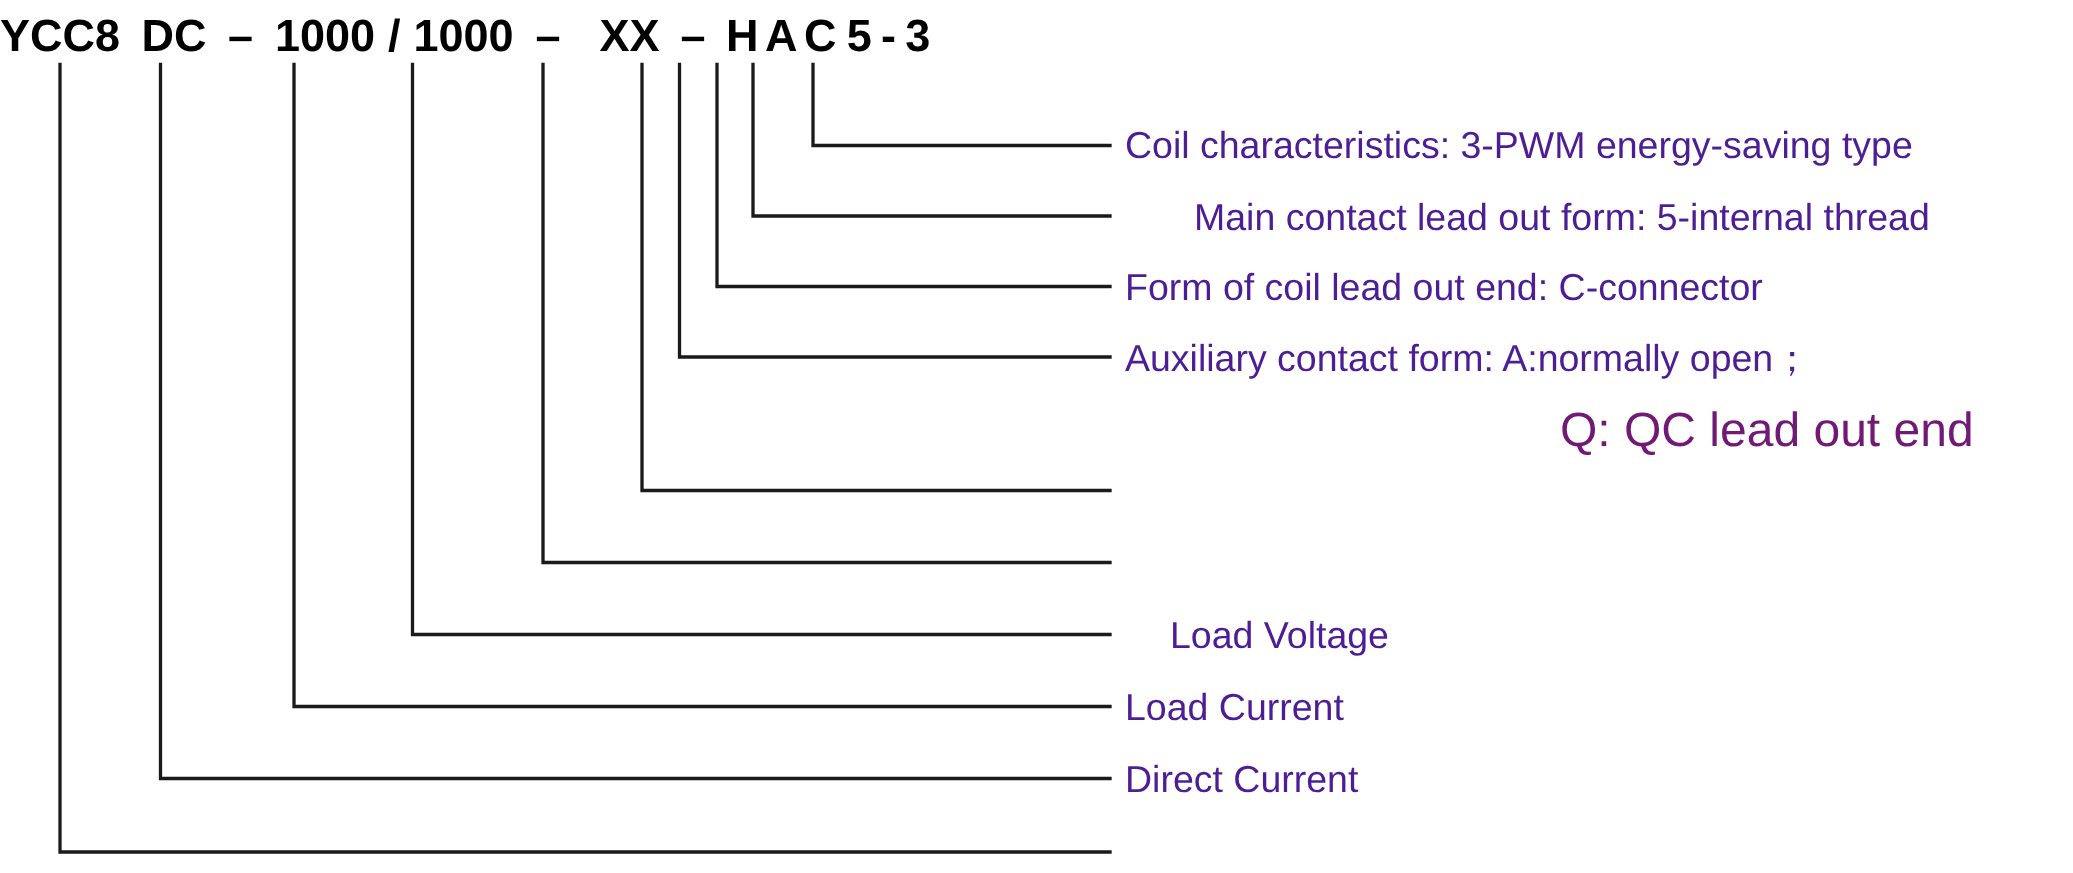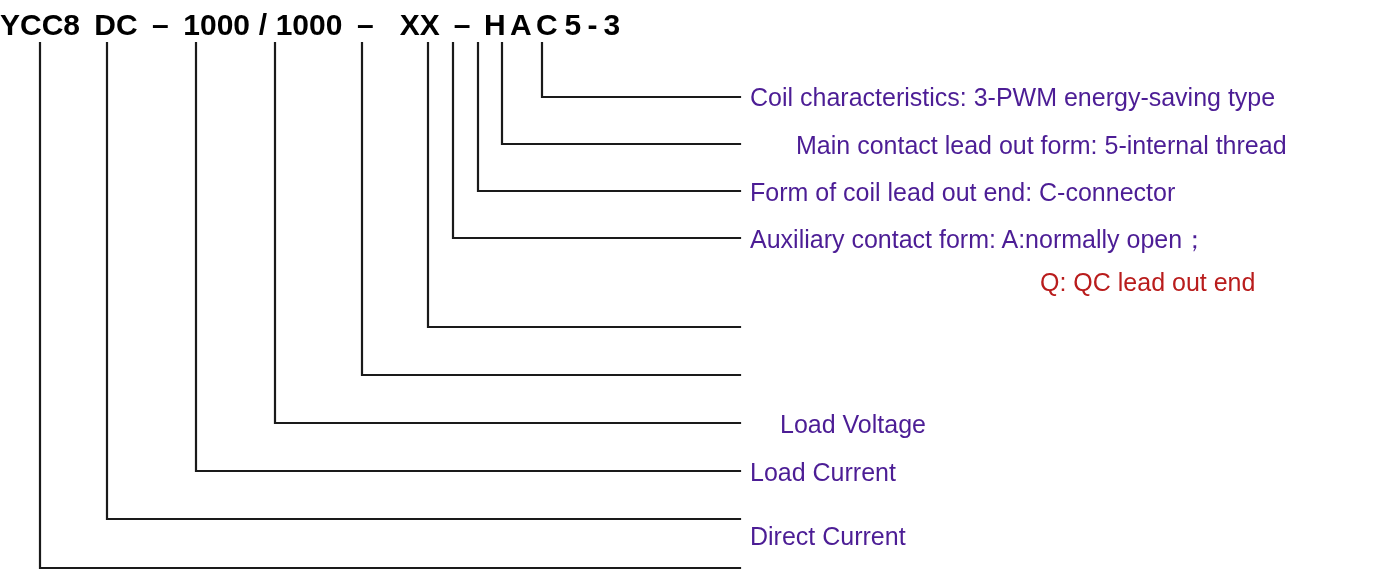--- a/index.html
+++ b/index.html
@@ -56,22 +56,22 @@
     position: absolute;
     font-family: "Liberation Sans", sans-serif;
     font-size: 25px;
     color: #4c1d95;
     white-space: pre;
     line-height: 1.0;
   }
   .desc-sub {
     position: absolute;
     font-family: "Liberation Sans", sans-serif;
-    font-size: 25px;
-    color: #b91c1c;
+    font-size: 32px;
+    color: #701a75;
     white-space: pre;
     line-height: 1.0;
   }
 </style>
 </head>
 <body>
 
 <div id="diagram-root">
 
   <div id="model-code">
@@ -125,16 +125,16 @@
 
   <div class="desc" style="left:750px; top:227px;">Auxiliary contact form: A:normally open；</div>
   <div class="desc-sub" style="left:1040px; top:270px;">Q: QC lead out end</div>
 
 
 
   <div class="desc" style="left:780px; top:412px;">Load Voltage</div>
 
   <div class="desc" style="left:750px; top:460px;">Load Current</div>
 
-  <div class="desc" style="left:750px; top:508px;margin-top:16px;">Direct Current</div>
+  <div class="desc" style="left:750px; top:508px;">Direct Current</div>
 
 
 </div>
 
 </body></html>

